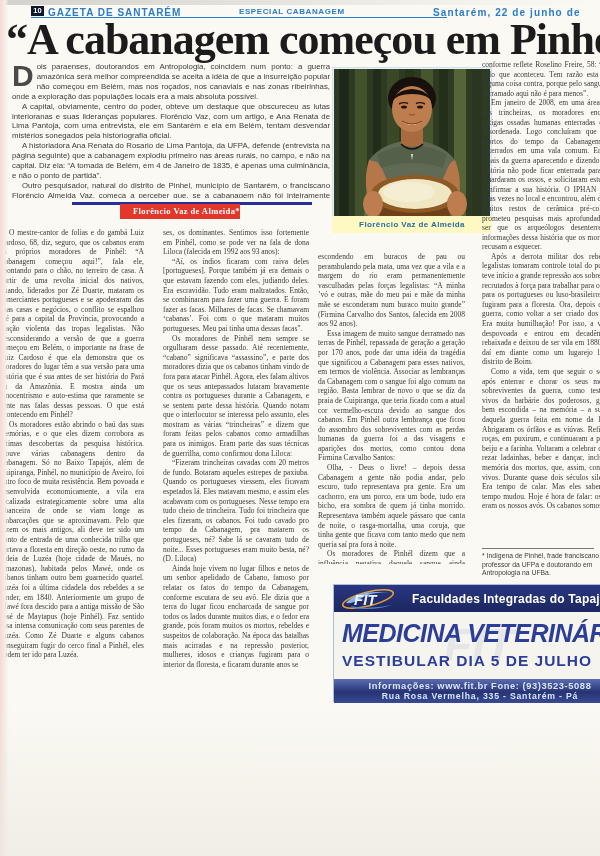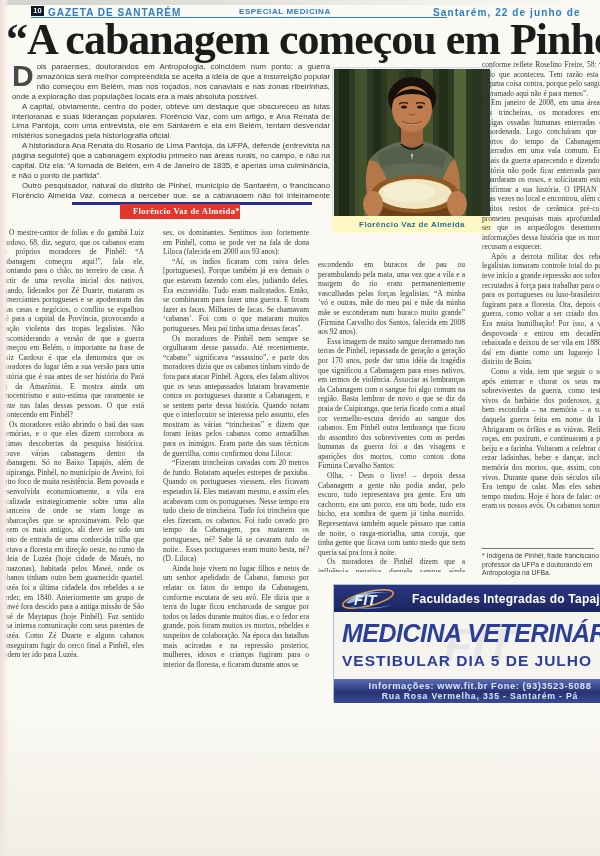--- a/index.html
+++ b/index.html
@@ -50,21 +50,21 @@
     color:#2a6d9c;font-size:8px;font-weight:bold;text-align:center;line-height:17px;
     letter-spacing:.4px;}
 
   
   .col{position:absolute;font-family:"Liberation Serif",serif;font-size:7.5px;line-height:9.6px;
     text-align:justify;color:#3a3a3a;overflow:hidden;}
   .col p{margin:0;text-indent:9px;}
   .col p.noindent{text-indent:0;}
   .col1{left:0;top:228px;width:144px;height:484px;}
   .col2{left:163px;top:228px;width:146px;height:484px;}
-  .col3{left:318px;top:252px;width:147px;height:312px;margin-top:8px;}
+  .col3{left:318px;top:252px;width:147px;height:312px;}
   .col4{left:482px;top:60px;width:146px;height:487px;}
 
   
   .footnote{position:absolute;left:482px;top:548px;width:146px;}
   .fn-rule{width:112px;height:1px;background:#777;margin-bottom:3px;}
   .footnote p{margin:0;font-size:6.8px;line-height:8.6px;color:#3d3d3d;}
 
   
   .ad{position:absolute;left:333px;top:584px;width:294px;height:118px;
     border:1px solid #a8c0d8;box-sizing:border-box;background:#f6f4ee;}
@@ -86,21 +86,21 @@
   .ad-address{font-size:8.7px;font-weight:bold;letter-spacing:.8px;white-space:nowrap;}
 </style>
 </head>
 <body>
 
 <div class="page">
   <div class="scan-top"></div>
 
   <div class="pagenum">10</div>
   <div class="masthead">GAZETA DE SANTARÉM</div>
-  <div class="section-label">ESPECIAL MEDICINA</div>
+  <div class="section-label">ESPECIAL CABANAGEM</div>
   <div class="dateline">Santarém, 22 de junho de</div>
   <div class="header-rule"></div>
 
   <h1 class="headline">“A cabanagem começou em Pinhel”</h1>
 
   <div class="lede">
     <p class="first"><span class="dropcap">D</span><span>ois paraenses, doutorandos em Antropologia, coincidem num ponto: a guerra amazônica será melhor compreendida se aceita a idéia de que a insurreição popular não começou em Belém, mas nos roçados, nos canaviais e nas zonas ribeirinhas, onde a exploração das populações locais era a mais absoluta possível.</span></p>
     <p>A capital, obviamente, centro do poder, obteve um destaque que obscureceu as lutas interioranas e suas lideranças populares. Florêncio Vaz, com um artigo, e Ana Renata de Lima Pantoja, com uma entrevista, ele em Santarém e ela em Belém, tentam desvendar mistérios sonegados pela historiografia oficial.</p>
     <p>A historiadora Ana Renata do Rosario de Lima Pantoja, da UFPA, defende (entrevista na página seguinte) que a cabanagem explodiu primeiro nas áreas rurais, no campo, e não na capital. Diz ela: “A tomada de Belém, em 4 de Janeiro de 1835, é apenas uma culminância, e não o ponto de partida”.</p>
     <p>Outro pesquisador, natural do distrito de Pinhel, município de Santarém, o franciscano Florêncio Almeida Vaz, começa a perceber que, se a cabanagem não foi inteiramente concebida no interior do Pará, foi ali que o movimento ganhou vida.</p>
@@ -156,21 +156,21 @@
       <rect x="0" y="0" width="158" height="159" fill="none" stroke="#e8f2f8" stroke-width="2"></rect>
     </svg>
   </figure>
   <div class="caption">Florêncio Vaz de Almeida</div>
 
   <div class="col col1">
     <p>O mestre-cantor de folias e do gambá Luiz Cardoso, 68, diz, seguro, que os cabanos eram os próprios moradores de Pinhél: “A Cabanagem começou aqui!”, fala ele, apontando para o chão, no terreiro de casa. A partir de uma revolta inicial dos nativos, quando, liderados por Zé Duarte, mataram os comerciantes portugueses e se apoderaram das suas casas e negócios, o conflito se espalhou até para a capital da Província, provocando a reação violenta das tropas legalistas. Não desconsiderando a versão de que a guerra começou em Belém, o importante na frase de Luiz Cardoso é que ela demonstra que os moradores do lugar têm a sua versão para uma história que é sua antes de ser história do Pará ou da Amazônia. E mostra ainda um etnocentrismo e auto-estima que raramente se sente nas falas dessas pessoas. O que está acontecendo em Pinhél?</p>
     <p>Os moradores estão abrindo o baú das suas memórias, e o que eles dizem corrobora as últimas descobertas da pesquisa histórica. Houve várias cabanagens dentro da Cabanagem. Só no Baixo Tapajós, além de Cuipiranga, Pinhél, no município de Aveiro, foi outro foco de muita resistência. Bem povoada e desenvolvida economicamente, a vila era localizada estrategicamente sobre uma alta ribanceira de onde se viam longe as embarcações que se aproximavam. Pelo que dizem os mais antigos, ali deve ter sido um ponto de entrada de uma conhecida trilha que cortava a floresta em direção oeste, no rumo da aldeia de Luzéa (hoje cidade de Maués, no Amazonas), habitada pelos Mawé, onde os cabanos tinham outro bem guarnecido quartel. Luzéa foi a última cidadela dos rebeldes a se render, em 1840. Anteriormente um grupo de Mawé fora descido para a antiga missão de São José de Maytapus (hoje Pinhél). Faz sentido essa intensa comunicação com seus parentes de Luzéa. Como Zé Duarte e alguns cabanos conseguiram fugir do cerco final a Pinhél, eles podem ter ido para Luzéa.</p>
   </div>
   <div class="col col2">
-    <p class="noindent">ses, os dominantes. Sentimos isso fortemente em Pinhél, como se pode ver na fala de dona Liloca (falecida em 2000 aos 93 anos):</p>
+    <p class="noindent">ses, os dominantes. Sentimos isso fortemente em Pinhél, como se pode ver na fala de dona Liloca (falecida em 1992 aos 93 anos):</p>
     <p>“Aí, os índios ficaram com raiva deles [portugueses]. Porque também já era demais o que estavam fazendo com eles, judiando deles. Era escravidão. Tudo eram maltratados. Então, se combinaram para fazer uma guerra. E foram fazer as facas. Milhares de facas. Se chamavam ‘cabanas’. Foi com o que mataram muitos portugueses. Meu pai tinha uma dessas facas”.</p>
     <p>Os moradores de Pinhél nem sempre se orgulharam desse passado. Até recentemente, “cabano” significava “assassino”, e parte dos moradores dizia que os cabanos tinham vindo de fora para atacar Pinhél. Agora, eles falam altivos que os seus antepassados lutaram bravamente contra os portugueses durante a Cabanagem, e se sentem parte dessa história. Quando notam que o interlocutor se interessa pelo assunto, eles mostram as várias “trincheiras” e dizem que foram feitas pelos cabanos como armadilhas para os inimigos. Eram parte das suas técnicas de guerrilha, como confirmou dona Liloca:</p>
     <p>“Fizeram trincheiras cavadas com 20 metros de fundo. Botaram aqueles estrepes de paxiuba. Quando os portugueses viessem, eles ficavam espetados lá. Eles matavam mesmo, e assim eles acabavam com os portugueses. Nesse tempo era tudo cheio de trincheira. Tudo foi trincheira que eles fizeram, os cabanos. Foi tudo cavado pro tempo da Cabanagem, pra matarem os portugueses, né? Sabe lá se cavaram tudo de noite...  Esses portugueses eram muito besta, né? (D. Liloca)</p>
     <p>Ainda hoje vivem no lugar filhos e netos de um senhor apelidado de Cabano, famoso por relatar os fatos do tempo da Cabanagem, conforme escutara de seu avô. Ele dizia que a terra do lugar ficou encharcada de sangue por todos os lados durante muitos dias, e o fedor era grande, pois foram muitos os mortos, rebeldes e suspeitos de colaboração. Na época das batalhas mais acirradas e na repressão posterior, mulheres, idosos e crianças fugiram para o interior da floresta, e ficaram durante anos se</p>
   </div>
   <div class="col col3">
     <p class="noindent">escondendo em buracos de pau ou perambulando pela mata, uma vez que a vila e a margem do rio eram permanentemente vasculhadas pelas forças legalistas: “A minha ’vó e outras, mãe do meu pai e mãe da minha mãe se esconderam num buraco muito grande” (Firmina Carvalho dos Santos, falecida em 2008 aos 92 anos).</p>
     <p>Essa imagem de muito sangue derramado nas terras de Pinhél, repassada de geração a geração por 170 anos, pode dar uma idéia da tragédia que significou a Cabanagem para esses nativos, em termos de violência. Associar as lembranças da Cabanagem com o sangue foi algo comum na região. Basta lembrar de novo o que se diz da praia de Cuipiranga, que teria ficado com a atual cor vermelho-escura devido ao sangue dos cabanos. Em Pinhél outra lembrança que ficou do assombro dos sobreviventes com as perdas humanas da guerra foi a das visagens e aparições dos mortos, como contou dona Firmina Carvalho Santos:</p>
     <p>Olha, - Deus o livre! – depois dessa Cabanagem a gente não podia andar, pelo escuro, tudo representava pra gente. Era um cachorro, era um porco, era um bode, tudo era bicho, era sombra de quem já tinha morrido. Representava também aquele pássaro que canta de noite, o rasga-mortalha, uma coruja, que tinha gente que ficava com tanto medo que nem queria saí pra fora à noite.</p>
     <p>Os moradores de Pinhél dizem que a influência negativa daquele sangue ainda persegue os seus destinos até hoje,</p>

